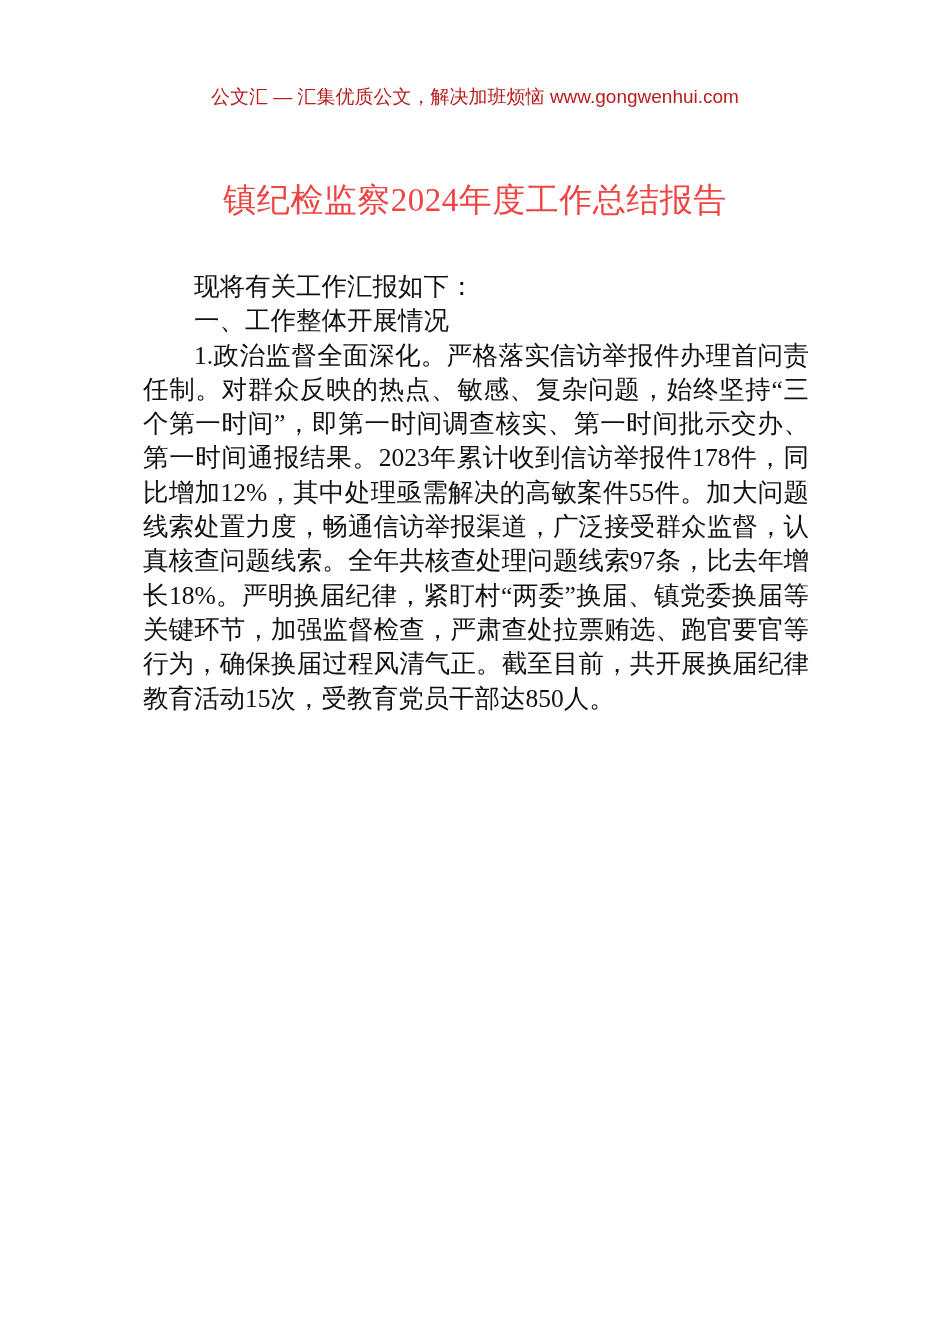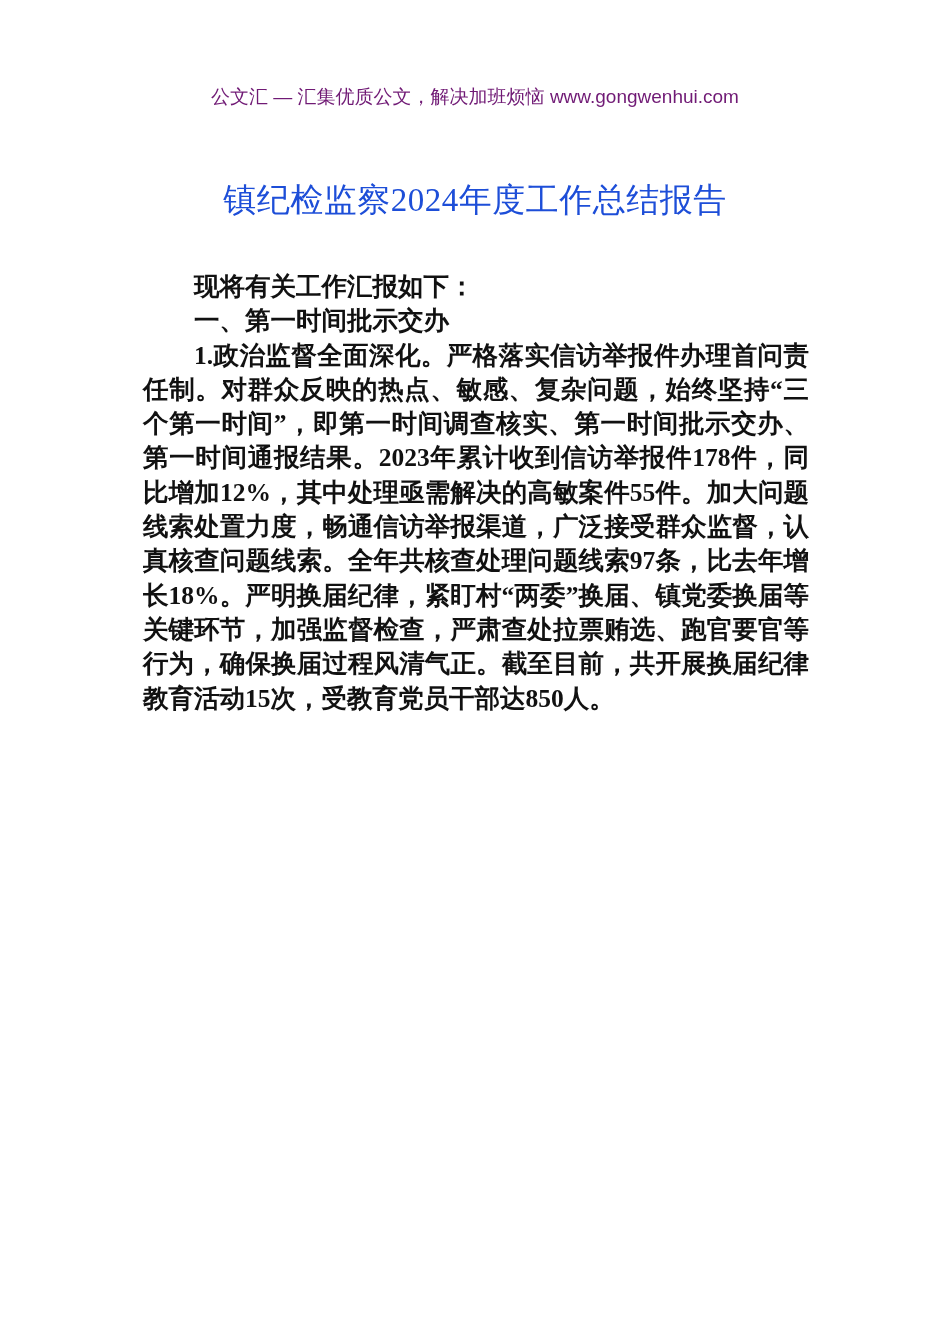--- a/index.html
+++ b/index.html
@@ -5,38 +5,38 @@
     html, body { margin: 0; padding: 0; }
     body {
       width: 950px; height: 1344px; background: #ffffff; overflow: hidden;
       position: relative;
       font-family: "Liberation Serif", "DejaVu Serif", serif;
       color: #111111;
     }
     .banner {
       position: absolute; top: 84px; left: 0; width: 950px; text-align: center;
       font-family: "Liberation Sans", "DejaVu Sans", sans-serif;
-      font-size: 19px; color: #701a75; letter-spacing: 0px; line-height: 26px;
+      font-size: 19px; color: #b91c1c; letter-spacing: 0px; line-height: 26px;
     }
     .title {
       position: absolute; top: 178px; left: 0; width: 950px; text-align: center;
-      font-size: 33px; line-height: 44px; color: #1d4ed8; letter-spacing: 0.5px;
+      font-size: 33px; line-height: 44px; color: #ef4444; letter-spacing: 0.5px;
     }
     .body-text {
       position: absolute; top: 270px; left: 143px; width: 666px;
       font-size: 25.5px; line-height: 34.3px;
       text-align: justify; text-justify: inter-character;
     }
     .body-text p { margin: 0; }
-    .indent { text-indent: 51px; font-weight: bold; }
+    .indent { text-indent: 51px; }
   </style>
 </head>
 <body>
 
 <div class="banner">公文汇 — 汇集优质公文，解决加班烦恼 www.gongwenhui.com</div>
 
 <div class="title">镇纪检监察2024年度工作总结报告</div>
 
 <div class="body-text">
   <p class="indent">现将有关工作汇报如下：</p>
-  <p class="indent">一、第一时间批示交办</p>
+  <p class="indent">一、工作整体开展情况</p>
   <p class="indent">1.政治监督全面深化。严格落实信访举报件办理首问责任制。对群众反映的热点、敏感、复杂问题，始终坚持“三个第一时间”，即第一时间调查核实、第一时间批示交办、第一时间通报结果。2023年累计收到信访举报件178件，同比增加12%，其中处理亟需解决的高敏案件55件。加大问题线索处置力度，畅通信访举报渠道，广泛接受群众监督，认真核查问题线索。全年共核查处理问题线索97条，比去年增长18%。严明换届纪律，紧盯村“两委”换届、镇党委换届等关键环节，加强监督检查，严肃查处拉票贿选、跑官要官等行为，确保换届过程风清气正。截至目前，共开展换届纪律教育活动15次，受教育党员干部达850人。</p>
 </div>
 
 </body></html>

